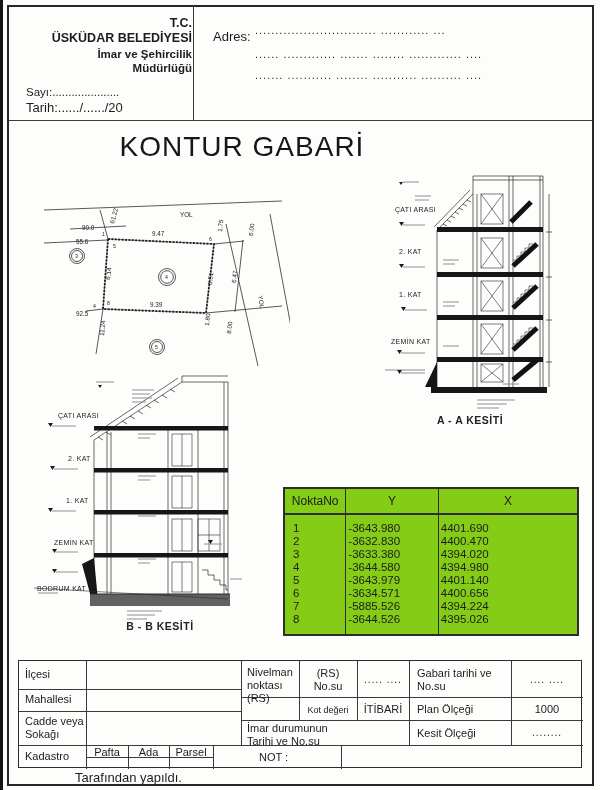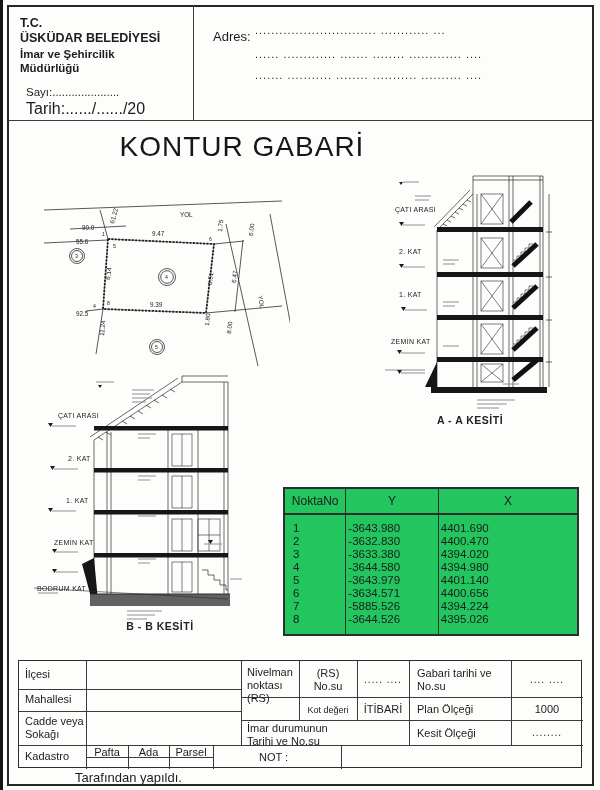--- a/index.html
+++ b/index.html
@@ -5,40 +5,40 @@
   *{margin:0;padding:0;box-sizing:border-box}
   html,body{width:600px;height:790px}
   body{position:relative;overflow:hidden;background:#fdfdfc;color:#1c1c1c;
        font-family:"Liberation Sans",sans-serif}
   .edge-left{position:absolute;left:0;top:0;width:3px;height:790px;background:#151515}
   .frame{position:absolute;left:7px;top:5px;width:587px;height:781px;border:2px solid #262626}
   .abs{position:absolute}
   .pre{white-space:pre-line}
   .c{text-align:center}
   
-  .org{left:20px;top:16px;width:172px;text-align:left;line-height:1.22}
+  .org{left:20px;top:16px;width:172px;text-align:right;line-height:1.22}
   .org .l1,.org .l2{font-size:12.5px;font-weight:bold}
   .org .l3,.org .l4{font-size:11.5px;font-weight:bold}
   .sayi{left:26px;top:86px;font-size:11.5px}
-  .tarih{left:26px;top:100px;font-size:16px}
+  .tarih{left:26px;top:100px;font-size:13px}
   .vdiv{left:193px;top:5px;width:1px;height:115px;background:#3b3b3b}
   .hdrline{left:9px;top:120px;width:583px;height:1px;background:#3b3b3b}
   .adres{left:213px;top:29px;font-size:13px}
   .adots1{left:255px;top:24px;font-size:11px;letter-spacing:1px;color:#2a2a2a}
   .adots2{left:255px;top:48px;font-size:11px;letter-spacing:1px;color:#2a2a2a}
   .adots3{left:255px;top:69px;font-size:11px;letter-spacing:1px;color:#2a2a2a}
   .title{left:0;top:131px;width:484px;text-align:center;font-size:28px;letter-spacing:1px;color:#161616}
   
   svg text{font-family:"Liberation Sans",sans-serif;fill:#222}
   .fl{font-size:7px;letter-spacing:.3px}
   .cap{font-size:10.5px;font-weight:bold;letter-spacing:.5px}
   .dim{font-size:6.3px}
   .cn{font-size:5.2px}
   
-  .coords{left:283px;top:487px;width:296px;border-collapse:collapse;background:#22c55e}
+  .coords{left:283px;top:487px;width:296px;border-collapse:collapse;background:#84cc16}
   .coords,.coords th,.coords td{border-color:#2e2e2e}
   .coords{border:2px solid #2e2e2e}
   .coords th{border-bottom:2px solid #2e2e2e;font-weight:normal;font-size:12px;padding:5px 2px}
   .coords th+th,.coords td+td{border-left:1.5px solid #2e2e2e}
   .coords td{font-size:11.5px;height:13px;line-height:13px;padding:0 2px}
   .coords td:first-child{text-align:left;padding-left:8px}
   .coords tbody tr:first-child td{padding-top:7px}
   .coords tbody tr:last-child td{padding-bottom:8px}
   
   .info{left:18px;top:660px;width:564px;height:108px;border:1.5px solid #2e2e2e}

